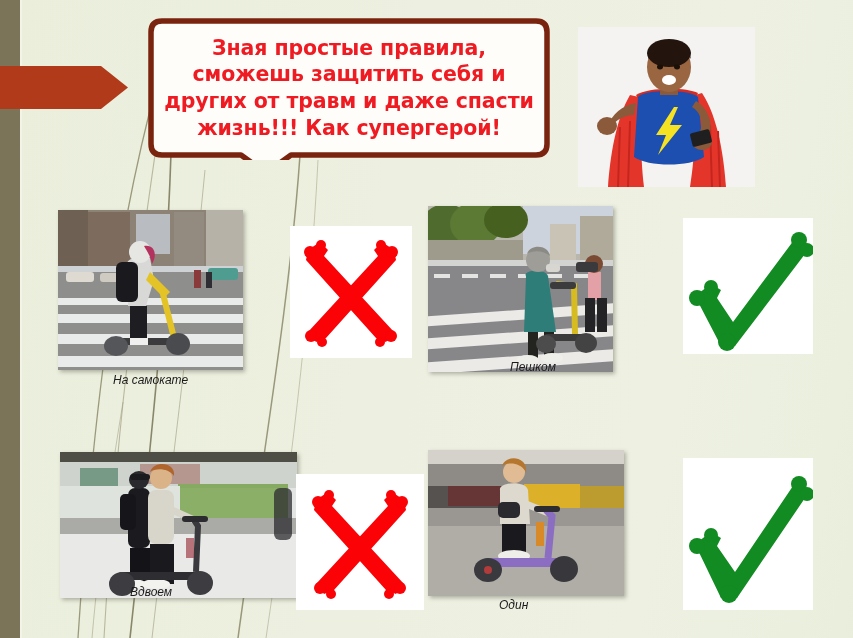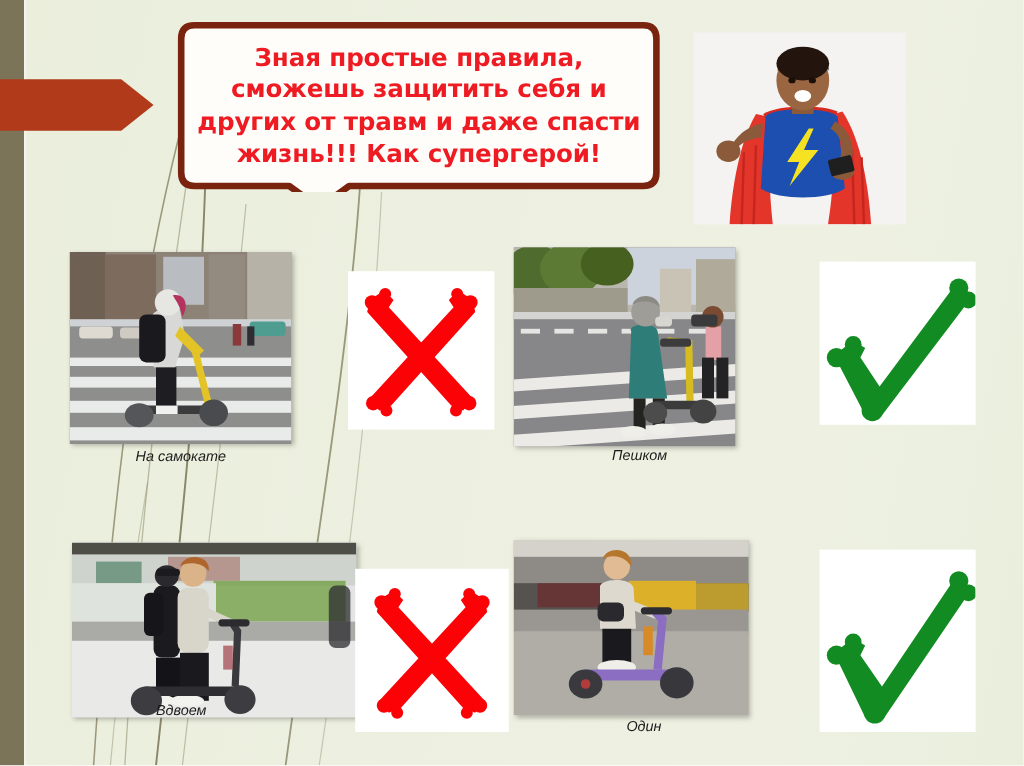--- a/index.html
+++ b/index.html
@@ -310,21 +310,21 @@
 
       <rect x="160" y="66" width="13" height="28" fill="#e3a0a6"></rect>
       <ellipse cx="166" cy="58" rx="9" ry="9" fill="#7b4a33"></ellipse>
       <rect x="157" y="92" width="10" height="34" fill="#232326"></rect>
       <rect x="169" y="92" width="10" height="34" fill="#232326"></rect>
 
       <rect x="148" y="56" width="22" height="10" rx="3" fill="#3a3a3c"></rect>
       <rect x="118" y="58" width="14" height="8" rx="3" fill="#d8d6d0"></rect>
     </svg>
   </div>
-  <div class="caption" style="left:510px; top:372px;text-align:right;">Пешком</div>
+  <div class="caption" style="left:510px; top:360px;text-align:right;">Пешком</div>
 
   <div class="whitecard" style="left:683px; top:218px; width:130px; height:136px;">
     <svg width="130" height="136" viewBox="0 0 130 136">
       <g fill="#128b22">
         <path d="M12 78 L28 66 L38 72 L34 80 L50 104 L114 18 L124 26 L122 36 L52 128 L38 128 Z"></path>
         <circle cx="14" cy="80" r="8"></circle>
           <circle cx="28" cy="69" r="7"></circle>
         <circle cx="116" cy="22" r="8"></circle>
           <circle cx="124" cy="32" r="7"></circle>
         <circle cx="44" cy="124" r="9"></circle>
@@ -411,21 +411,21 @@
 
       <path d="M118 60 L 124 66 L 120 108" stroke="#8b6ec2" stroke-width="7" fill="none"></path>
       <rect x="106" y="56" width="26" height="6" rx="3" fill="#2d2d31"></rect>
       <rect x="108" y="72" width="8" height="24" fill="#d98a28"></rect>
       <rect x="56" y="108" width="78" height="9" rx="4" fill="#8b6ec2"></rect>
       <ellipse cx="60" cy="120" rx="14" ry="12" fill="#3a3a3e"></ellipse>
       <ellipse cx="136" cy="119" rx="14" ry="13" fill="#38383c"></ellipse>
       <circle cx="60" cy="120" r="4" fill="#b23b3b"></circle>
     </svg>
   </div>
-  <div class="caption" style="left:522px; top:598px;">Один</div>
+  <div class="caption" style="left:499px; top:598px;">Один</div>
 
   <div class="whitecard" style="left:683px; top:458px; width:130px; height:152px;">
     <svg width="130" height="152" viewBox="0 0 130 152">
       <g fill="#128b22">
         <path d="M12 86 L28 74 L38 80 L34 88 L52 114 L114 22 L124 30 L122 40 L54 140 L38 140 Z"></path>
         <circle cx="14" cy="88" r="8"></circle>
           <circle cx="28" cy="77" r="7"></circle>
         <circle cx="116" cy="26" r="8"></circle>
           <circle cx="124" cy="36" r="7"></circle>
         <circle cx="46" cy="136" r="9"></circle>

